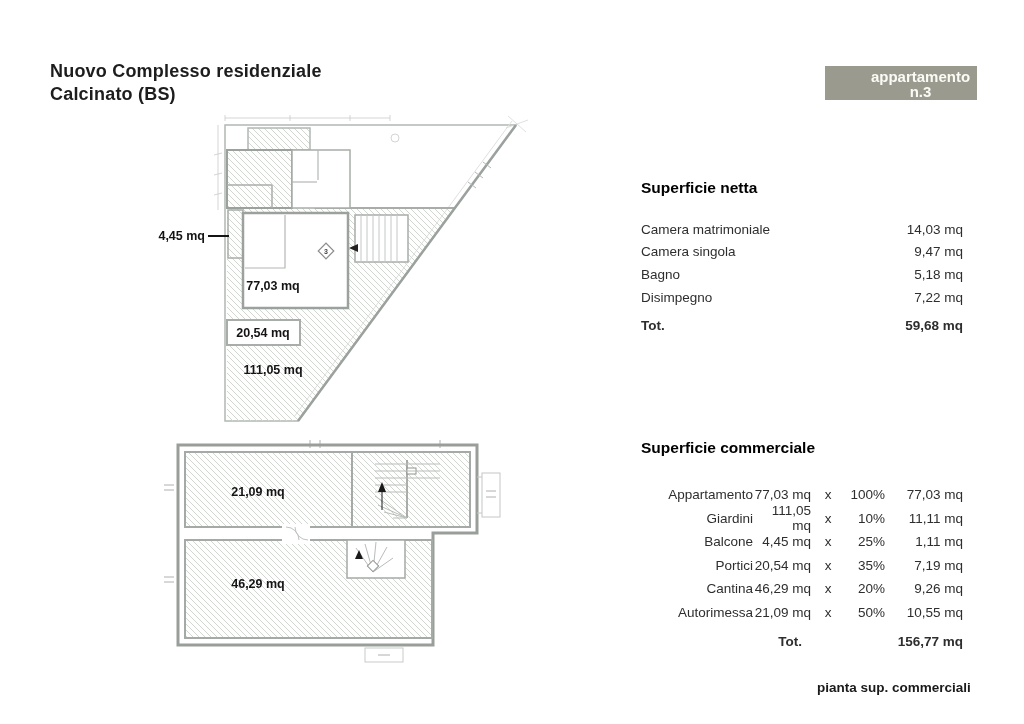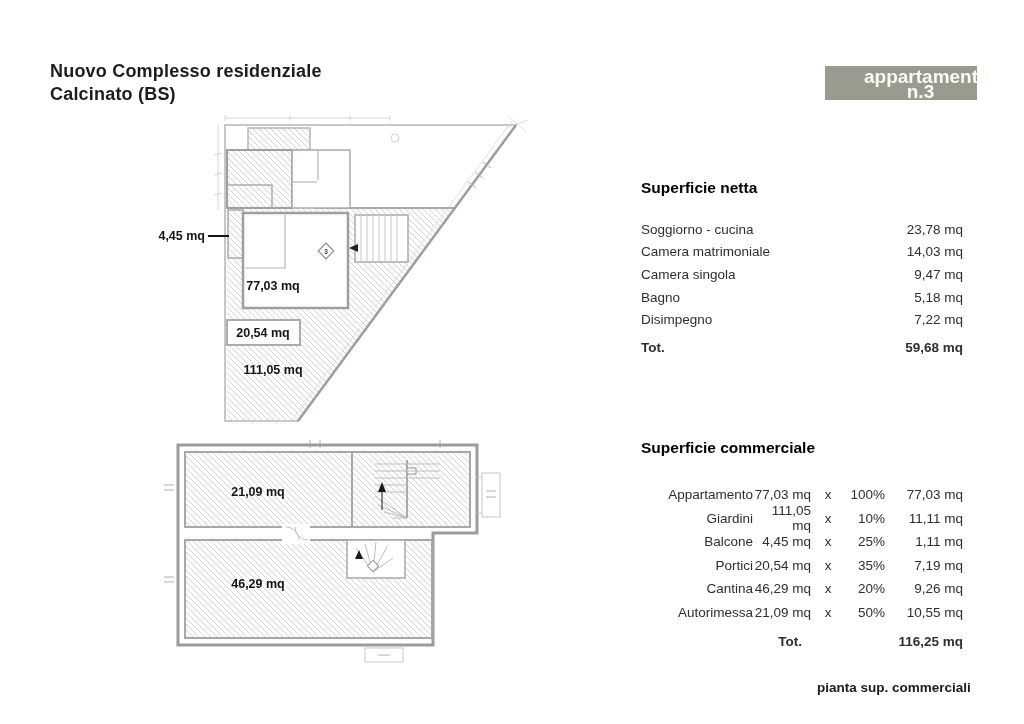--- a/index.html
+++ b/index.html
@@ -5,21 +5,21 @@
   * { margin:0; padding:0; box-sizing:border-box; }
   html,body { background:#ffffff; }
   body { font-family:"Liberation Sans", sans-serif; }
   #canvas { position:relative; width:1024px; height:724px; background:#ffffff; overflow:hidden; }
 
   .doc-title { position:absolute; left:50px; top:60px; font-size:18px; font-weight:bold;
                color:#1d1d1d; line-height:23px; letter-spacing:.2px; }
 
   .unit-badge { position:absolute; left:825px; top:66px; width:152px; height:34px;
                 background:#9a9a8e; text-align:center; padding-top:3px; }
-  .unit-badge .l1 { font-size:19px; font-weight:bold; color:#fbfbf6; line-height:15px;margin-left:39px; }
+  .unit-badge .l1 { font-size:15px; font-weight:bold; color:#fbfbf6; line-height:15px;margin-left:39px; }
   .unit-badge .l2 { font-size:10.5px; color:rgba(255,255,255,.88); line-height:12px; }
 
   .plan { position:absolute; }
   .plan svg { display:block; }
   .plan-label { font-size:12.5px; font-weight:bold; fill:#141414; }
   .marker-txt { font-size:7px; fill:#444; font-weight:bold; }
 
   .area-table { position:absolute; left:641px; width:322px; color:#2e2e2e; font-size:13.5px; }
   .area-table h3 { font-size:15.5px; font-weight:bold; color:#000000; line-height:19px; }
   .tbl-netta { top:178px; }
@@ -210,24 +210,20 @@
       </g>
 
       <text class="plan-label" x="98" y="66" text-anchor="middle">21,09 mq</text>
       <text class="plan-label" x="98" y="158" text-anchor="middle">46,29 mq</text>
     </svg>
   </div>
 
   <div class="area-table tbl-netta">
     <h3>Superficie netta</h3>
     <div class="row">
-      <span>Soggiorno - cucina</span>
-      <span>23,78 mq</span>
-    </div>
-    <div class="row">
       <span>Camera matrimoniale</span>
       <span>14,03 mq</span>
     </div>
     <div class="row">
       <span>Camera singola</span>
       <span>9,47 mq</span>
     </div>
     <div class="row">
       <span>Bagno</span>
       <span>5,18 mq</span>
@@ -281,19 +277,19 @@
     </div>
     <div class="row">
       <span class="c-name">Autorimessa</span>
       <span class="c-area">21,09 mq</span>
       <span class="c-x">x</span>
       <span class="c-pct">50%</span>
       <span class="c-val">10,55 mq</span>
     </div>
     <div class="row total">
       <span class="c-name">Tot.</span>
-      <span class="c-val">116,25 mq</span>
+      <span class="c-val">156,77 mq</span>
     </div>
   </div>
 
   <div class="sheet-footer">pianta sup. commerciali</div>
 
 </div>
 
 </body></html>

